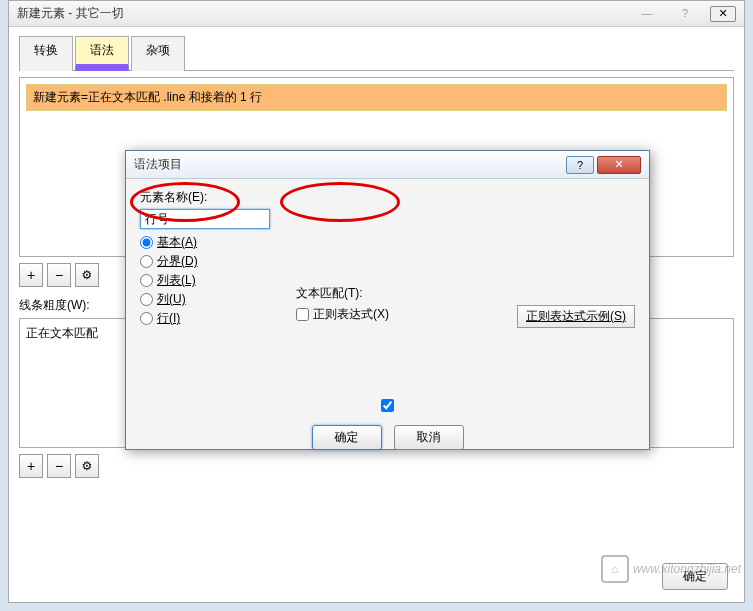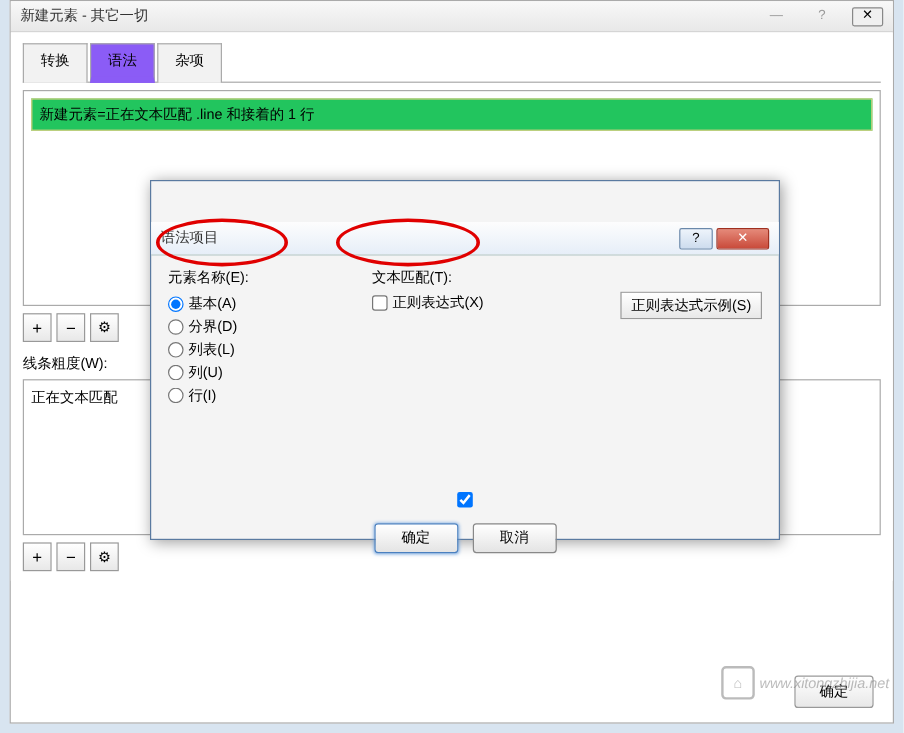--- a/index.html
+++ b/index.html
@@ -9,61 +9,61 @@
 .main-window { position: absolute; left: 8px; top: 0; right: 8px; bottom: 8px; background: #fff; border: 1px solid #aaa; }
 .titlebar { height: 26px; background: linear-gradient(#f8f8f8, #e8e8e8); border-bottom: 1px solid #ccc; display: flex; align-items: center; padding: 0 8px; }
 .titlebar-text { color: #333; }
 .titlebar-right { margin-left: auto; display: flex; gap: 12px; }
 .win-btn { width: 26px; height: 16px; border: 1px solid #888; border-radius: 2px; display: flex; align-items: center; justify-content: center; background: #f0f0f0; cursor: pointer; font-size: 11px; line-height: 1; }
 .win-btn.hint { border: none; background: transparent; color: #999; }
 
 .main-body { padding: 8px 10px; background: #fff; }
 .tabs { display: flex; border-bottom: 1px solid #aaa; margin-bottom: 6px; }
 .tab { padding: 5px 14px; border: 1px solid #aaa; border-bottom: none; background: #f2f2f2; margin-right: 2px; cursor: pointer; position: relative; top: 1px; }
-.tab.active { background: #8b5cf6; border-bottom: 5px solid #8b5cf6; }
+.tab.active { background: #fef9c3; border-bottom: 7px solid #8b5cf6; }
 
 .panel { border: 1px solid #aaa; padding: 6px; background: #fff; }
-.yellow-row { background: #22c55e; border: 1px solid #d8d080; padding: 4px 6px; }
+.yellow-row { background: #fdba74; border: 1px solid #d8d080; padding: 4px 6px; }
 
 .list-area { height: 180px; }
 .toolbar { display: flex; gap: 4px; margin-top: 6px; }
 .sq-btn { width: 24px; height: 24px; border: 1px solid #999; background: linear-gradient(#fff,#e8e8e8); display: flex; align-items: center; justify-content: center; cursor: pointer; font-size: 14px; }
 
 .label-row { margin-top: 10px; }
 .big-input { width: 100%; border: 1px solid #aaa; padding: 6px; background: #fff; margin-top: 4px; height: 130px; }
 
 .footer-bar { position: absolute; right: 16px; bottom: 12px; }
 .footer-btn { border: 1px solid #999; background: linear-gradient(#fff,#e8e8e8); padding: 4px 20px; border-radius: 3px; cursor: pointer; }
 
 
 .modal { position: absolute; left: 125px; top: 150px; width: 525px; height: 300px; background: #f4f4f4; border: 1px solid #5a7aa0; box-shadow: 2px 2px 12px rgba(0,0,0,.4); }
-.modal-titlebar { height: 28px; background: linear-gradient(#fdfdfd, #e6eef8); display: flex; align-items: center; padding: 0 8px; border-bottom: 1px solid #bcc; margin-top: 34px; }
+.modal-titlebar { height: 28px; background: linear-gradient(#fdfdfd, #e6eef8); display: flex; align-items: center; padding: 0 8px; border-bottom: 1px solid #bcc; }
 .modal-title { color: #333; }
 .modal-tbr { margin-left: auto; display: flex; gap: 3px; }
 .mwin { width: 28px; height: 18px; border: 1px solid #6a88aa; border-radius: 2px; display: flex; align-items: center; justify-content: center; font-size: 11px; background: linear-gradient(#eef4fb,#cddcee); cursor: pointer; }
 .mwin.close { background: linear-gradient(#e58a7a,#c94a3a); color: #fff; border-color: #a03020; width: 44px; }
 
 .modal-body { padding: 10px 14px; position: relative; }
-.field-row { display: flex; align-items: flex-start; gap: 40px; }
+.field-row { display: flex; align-items: flex-end; gap: 26px; }
 .col-left { width: 130px; }
 .col-right { flex: 1; }
 .flabel { display: block; margin-bottom: 3px; }
 .tinput { width: 100%; border: 1px solid #8aa; padding: 2px 4px; height: 20px; background: #fff; }
 .tinput.focus { border: 1px solid #5a9ad8; box-shadow: 0 0 2px #5a9ad8; }
 .combo { display: flex; }
 .combo .tinput { flex: 1; }
 .combo-btn { width: 20px; height: 20px; border: 1px solid #999; background: linear-gradient(#fff,#ddd); display: flex; align-items: center; justify-content: center; margin-left: 4px; cursor: pointer; font-size: 9px; }
 
-.radios { margin-top: 4px; }
+.radios { margin-top: 4px; text-decoration: underline; }
 .radio-item { display: flex; align-items: center; gap: 4px; padding: 1px 0; }
 .radio-item input { margin: 0; }
 .chk-item { display: flex; align-items: center; gap: 4px; padding: 1px 0; }
 .chk-item input { margin: 0; }
 
-.ex-btn { border: 1px solid #999; background: linear-gradient(#fff,#e8e8e8); padding: 2px 8px; cursor: pointer; float: right; }
+.ex-btn { border: 1px solid #999; background: linear-gradient(#fff,#e8e8e8); padding: 2px 8px; cursor: pointer; float: right; text-decoration: underline; }
 
 .center-chk { text-align: center; margin-top: 70px; }
 .dlg-buttons { display: flex; gap: 12px; justify-content: center; margin-top: 10px; }
 .dlg-btn { border: 1px solid #888; background: linear-gradient(#fff,#e4e4e4); padding: 3px 22px; border-radius: 3px; cursor: pointer; }
 .dlg-btn.default { border: 1px solid #4a80c0; box-shadow: 0 0 3px #6aa0e0; }
 
 
 .anno { position: absolute; border: 3px solid #e00000; border-radius: 50%; pointer-events: none; }
 .anno1 { left: 130px; top: 182px; width: 110px; height: 40px; }
 .anno2 { left: 280px; top: 182px; width: 120px; height: 40px; }
@@ -126,20 +126,21 @@
     <span class="modal-title">语法项目</span>
     <div class="modal-tbr">
       <div class="mwin">?</div>
       <div class="mwin close">✕</div>
     </div>
   </div>
   <div class="modal-body">
     <div class="field-row">
       <div class="col-left">
         <span class="flabel">元素名称(E):</span>
+        <input class="tinput focus" value="行号" style="">
         <div class="radios">
           <label class="radio-item">
               <input type="radio" name="cat" checked="" style="">
               <span>基本(A)</span>
             </label>
           <label class="radio-item">
               <input type="radio" name="cat" style="">
               <span>分界(D)</span>
             </label>
           <label class="radio-item">

